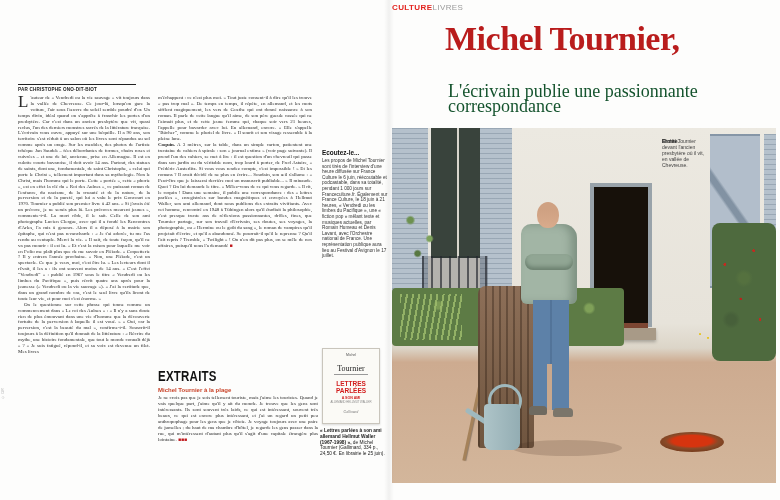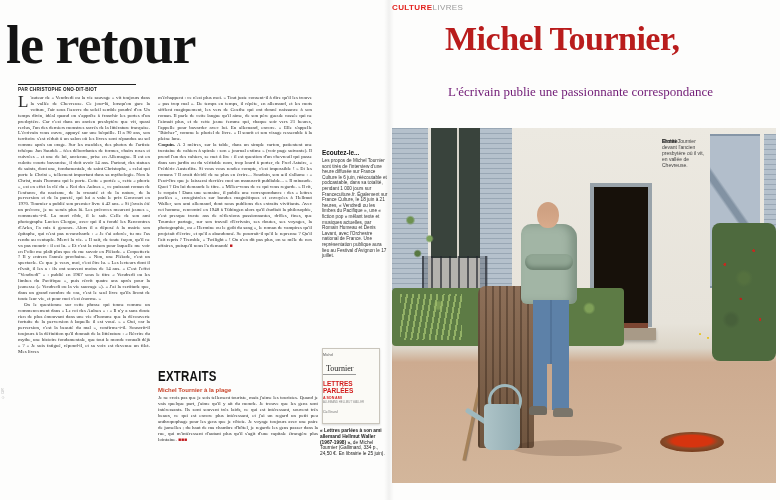--- a/index.html
+++ b/index.html
@@ -29,21 +29,21 @@
      transform:scaleX(.82);transform-origin:left;color:#111;margin-bottom:3px;}
   .extraits-sub{font-size:6px;font-weight:700;color:#c9442a;margin-bottom:2px;}
   .extraits-body{font-family:"Liberation Serif",serif;font-size:5px;line-height:6px;
      text-align:justify;color:#2a2a2a;}
   
   .listen{position:absolute;left:322px;top:149px;width:66px;}
   .listen-title{font-size:6.4px;font-weight:700;color:#111;margin-bottom:2px;}
   .listen-body{font-size:4.7px;line-height:5.6px;color:#333;}
   
   .cover{position:absolute;left:322px;top:348px;width:56px;height:74px;background:#fbfaf6;
-     border:1px solid #c9c5bc;box-shadow:0 1px 2px rgba(0,0,0,.15);}
+     border:1px solid #c9c5bc;box-shadow:0 1px 2px rgba(0,0,0,.15);text-align:center;}
   .cover-author-top{font-size:3.5px;color:#555;margin-top:4px;}
   .cover-author{font-family:"Liberation Serif",serif;font-size:8px;color:#222;
      border-bottom:1px solid #999;display:inline-block;padding:0 3px 1px;}
   .cover-title{font-size:6.5px;font-weight:700;color:#d21c1c;line-height:7px;margin-top:5px;}
   .cover-sub{font-size:3.6px;font-weight:700;color:#d21c1c;margin-top:2px;}
   .cover-sub2{font-size:2.8px;color:#888;margin-top:1px;line-height:3.2px;}
   .cover-pub{font-family:"Liberation Serif",serif;font-style:italic;font-size:3.6px;
      color:#777;margin-top:6px;}
   .book-caption{position:absolute;left:320px;top:428px;width:68px;font-size:4.8px;
      line-height:5.8px;color:#222;}
@@ -51,21 +51,21 @@
   .credit-vert{position:absolute;left:1px;top:388px;font-size:3.4px;color:#aaa;
      writing-mode:vertical-rl;transform:rotate(180deg);letter-spacing:.3px;}
   
   .page-right{position:absolute;left:390px;top:0;width:390px;height:500px;}
   .kicker{position:absolute;left:2px;top:3px;font-size:8px;font-weight:700;letter-spacing:.4px;text-align:center;}
   .kicker .k1{color:#e2231e;}
   .kicker .k2{color:#9a9a9a;font-weight:400;}
   .headline-right{position:absolute;left:55px;top:22px;font-family:"Liberation Serif",serif;
      font-weight:700;font-size:34px;line-height:1;letter-spacing:-.5px;color:#b91c1c;}
   .standfirst{position:absolute;left:58px;top:84px;font-family:"Liberation Serif",serif;
-     font-size:13px;line-height:15px;color:#701a75;}
+     font-size:18px;line-height:15px;color:#14532d;}
   
   .photo{position:absolute;left:2px;top:128px;width:384px;height:355px;overflow:hidden;
      background:linear-gradient(180deg,#ece9e1 0%,#e7e3da 55%,#dcd5c8 62%,#cdab90 66%,#d3b69b 100%);}
   .photo *{position:absolute;}
   .shutter{background:#b5c1cc;}
   .slats{background:repeating-linear-gradient(180deg,rgba(70,90,110,.25) 0 1px,rgba(0,0,0,0) 1px 5px),#b5c1cc;}
   .brace{background:
      linear-gradient(55deg,rgba(0,0,0,0) 46%,rgba(90,110,130,.55) 48%,rgba(90,110,130,.55) 52%,rgba(0,0,0,0) 54%),
      linear-gradient(180deg,rgba(90,110,130,.5) 0 2px,rgba(0,0,0,0) 2px calc(100% - 2px),rgba(90,110,130,.5) calc(100% - 2px)),
      #b2becb;}
@@ -131,21 +131,20 @@
      background:radial-gradient(ellipse 55% 50% at 50% 45%,#d6340f 55%,#8a4a28 75%,#7a4020);}
   .photo-caption{left:270px;top:10px;width:44px;font-size:5px;line-height:6px;color:#3c3c3c;}
   .photo-caption b{color:#111;}
 </style>
 </head>
 <body>
 
 <div class="spread">
 
   <div class="page-left">
-    <div class="headline-left">le retour</div>
     <div class="byline">PAR CHRISTOPHE ONO-DIT-BIOT</div>
 
     <div class="bodycol col1">
       <p><span class="dropcap">L</span><span>'auteur de « Vendredi ou la vie sauvage » vit toujours dans la vallée de Chevreuse. Ce jour-là, lorsqu'on gare la voiture, l'air sous l'œuvre du soleil semble poudré d'or. Un temps divin, idéal quand on s'apprête à franchir les portes d'un presbytère. Car c'est dans un ancien presbytère que vit, quasi reclus, l'un des derniers monstres sacrés de la littérature française. L'écrivain vous ouvre, appuyé sur une béquille. Il a 90 ans, son territoire s'est réduit à un salon où les livres sont répandus au sol comme après un orage. Sur les meubles, des photos de l'artiste tchèque Jan Saudek – fées débordantes de formes, chairs roses et cuivrées – et une de lui, ancienne, prise en Allemagne. Il est en culotte courte bavaroise, il doit avoir 14 ans. Partout, des statues de saints, dont une, fondamentale, de saint Christophe, « celui qui porte le Christ », tellement important dans sa mythologie. Non le Christ, mais l'homme qui le porte. Cette « portée », cette « phorie », est en effet la clé du « Roi des Aulnes », ce puissant roman de l'enfance, du nazisme, de la cruauté et de la nature, de la perversion et de la pureté, qui lui a valu le prix Goncourt en 1970. Tournier a publié son premier livre à 42 ans. « Si j'avais été un précoce, je ne serais plus là. Les précoces meurent jeunes », commente-t-il. La mort rôde, il le sait. Celle de son ami photographe Lucien Clergue, avec qui il a fondé les Rencontres d'Arles, l'a mis à genoux. Alors il a déposé à la mairie son épitaphe, qui n'est pas revancharde : « Je t'ai adorée, tu me l'as rendu au centuple. Merci la vie. » Il sait, de toute façon, qu'il ne va pas mourir : il est lu. « Et c'est la raison pour laquelle me voir en Folio me plaît plus que de me savoir en Pléiade. » Coquetterie ? Il y entrera l'année prochaine. « Non, une Pléiade, c'est un spectacle. Ce que je veux, moi, c'est être lu. » Les lecteurs dont il rêvait, il les a : ils ont souvent moins de 14 ans. « C'est l'effet “Vendredi” » : publié en 1967 sous le titre « Vendredi ou les limbes du Pacifique », puis récrit quatre ans après pour la jeunesse (« Vendredi ou la vie sauvage »). « J'ai la certitude que, dans un grand nombre de cas, c'est le seul livre qu'ils liront de toute leur vie, et pour moi c'est énorme. »</span></p>
       <p class="indent">On le questionne sur cette phrase qui tonne comme un commencement dans « Le roi des Aulnes » : « Il n'y a sans doute rien de plus émouvant dans une vie d'homme que la découverte fortuite de la perversion à laquelle il est voué. » « Oui, car la perversion, c'est la beauté du mal », confirme-t-il. Souscrit-il toujours à la définition qu'il donnait de la littérature : « Récrire du mythe, une histoire fondamentale, que tout le monde connaît déjà » ? « Je suis fatigué, répond-il, et sa voix est devenue un filet. Mes livres</p>
     </div>
 
     <div class="bodycol col2">
       <p>m'échappent : ce n'est plus moi. » Tout juste consent-il à dire qu'il les trouve « pas trop mal ». De temps en temps, il répète, en allemand, et les mots sifflent magiquement, les vers de Goethe qui ont donné naissance à son roman. Il parle de cette langue qu'il aime, de son père gueule cassée qui ne l'aimait plus, et de cette jeune femme qui, chaque soir vers 21 heures, l'appelle pour bavarder avec lui. En allemand, encore. « Elle s'appelle “Bücher”, comme le pluriel de livre. » Il sourit et son visage ressemble à la pleine lune.</p>
       <p><span class="runin">Coquin.</span><span>A 3 mètres, sur la table, dans un simple carton, patientent une trentaine de cahiers à spirale : son « journal extime » (voir page suivante). Il prend l'un des cahiers, se met à lire : il est question d'un chevreuil qui passe dans son jardin ou du véritable nom, trop lourd à porter, de Fred Astaire, « Frédéric Austerlitz. Si vous vous rendez compte, c'est impossible ! » Et les romans ? Il avait décidé de ne plus en écrire... Soudain, son œil s'allume : « Peut-être que je laisserai derrière moi un manuscrit publiable... » Il minaude. Quoi ? On lui demande le titre. « Mêlez-vous de ce qui vous regarde. » Il rit, le coquin ! Dans une semaine, il publie une correspondance : des « lettres parlées », enregistrées sur bandes magnétiques et envoyées à Hellmut Waller, son ami allemand, dont nous publions des extraits vivifiants. Avec cet homme, rencontré en 1948 à Tübingen alors qu'il étudiait la philosophie, c'est presque trente ans de réflexions passionnantes, drôles, fines, que Tournier partage, sur son travail d'écrivain, ses doutes, ses voyages, la photographie, ou « Hermine ou le goût du sang », le roman de vampires qu'il projetait d'écrire, et qu'il a abandonné. Se pourrait-il qu'il le reprenne ? Qu'il l'ait repris ? Tremble, « Twilight » ! On n'en dit pas plus, on se mêle de nos affaires, puisqu'il nous l'a demandé</span> <span class="endmark">■</span></p>

